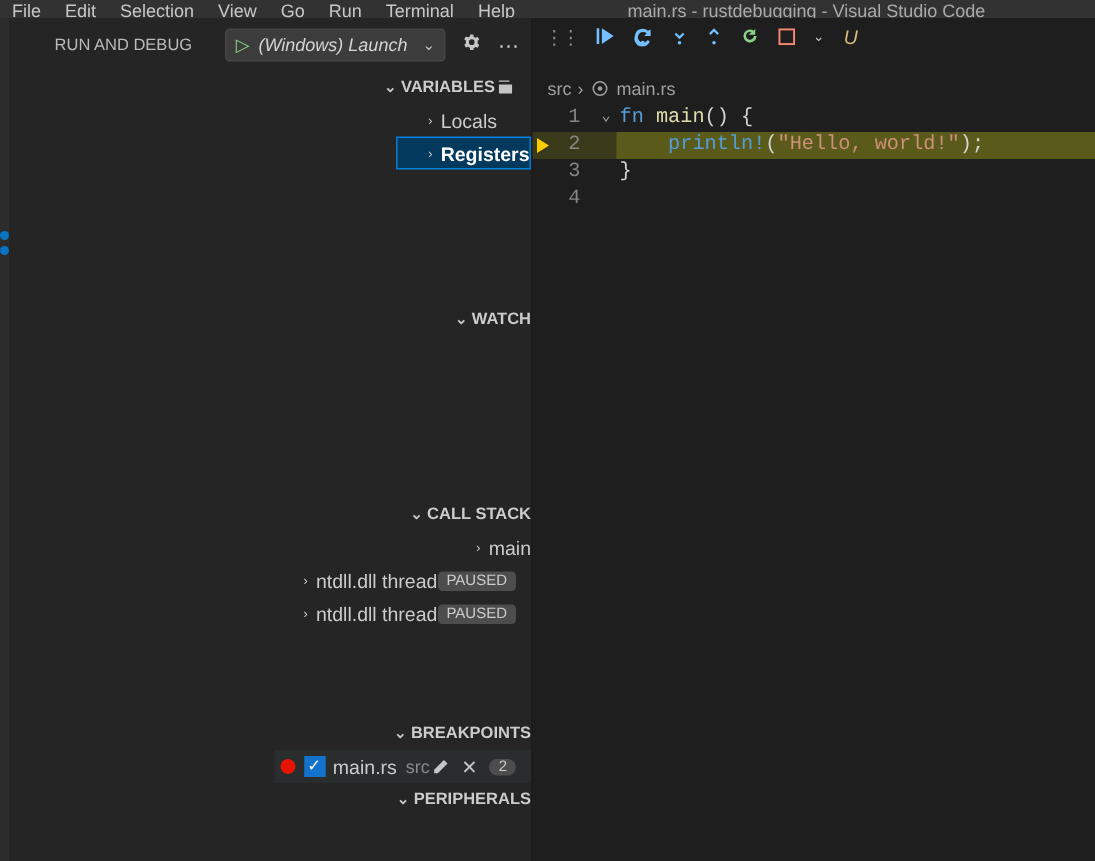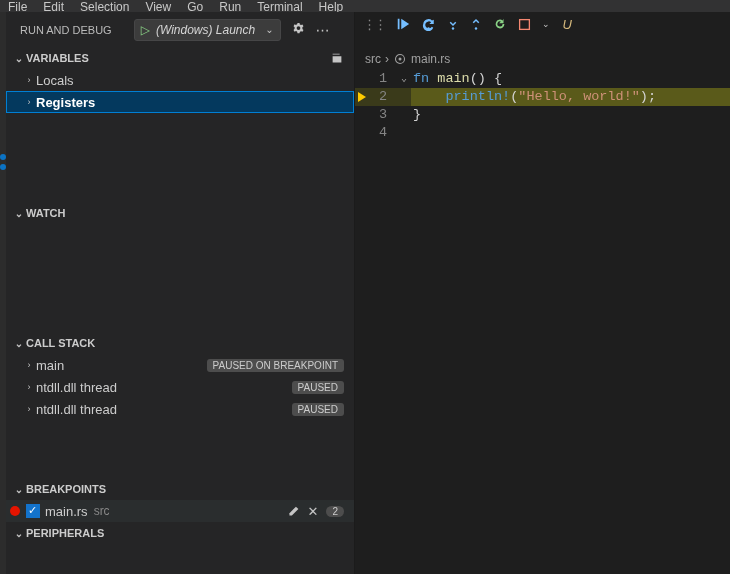--- a/index.html
+++ b/index.html
@@ -40,20 +40,21 @@
     background: #0b73c4;
   }
   .activity .dot2 { top: 152px; }
   
   .sidebar {
     width: 349px;
     background: #252526;
     display: flex;
     flex-direction: column;
     border-right: 1px solid #1b1b1b;
+    align-items: flex-end;
   }
   .sb-header {
     height: 35px;
     display: flex;
     align-items: center;
     padding: 0 8px 0 14px;
   }
   .sb-title {
     font-size: 11px;
     color: #bbb;
@@ -218,20 +219,21 @@
 
 <div class="menubar">
   <span class="menu">File</span>
   <span class="menu">Edit</span>
   <span class="menu">Selection</span>
   <span class="menu">View</span>
   <span class="menu">Go</span>
   <span class="menu">Run</span>
   <span class="menu">Terminal</span>
   <span class="menu">Help</span>
+  <span class="title">main.rs - rustdebugging - Visual Studio Code</span>
 </div>
 
 <div class="body-row">
 
   <div class="activity">
     <div class="dot"></div>
       <div class="dot dot2"></div>
   </div>
 
   <div class="sidebar">
@@ -279,21 +281,20 @@
     </div>
     <div class="spacer-v2"></div>
 
     <div class="section-head">
       <span class="tw">⌄</span>
       <span>CALL STACK</span>
     </div>
     <div class="row">
       <span class="tw">›</span>
       <span>main</span>
-      <span class="badge">PAUSED ON BREAKPOINT</span>
     </div>
     <div class="row">
       <span class="tw">›</span>
       <span>ntdll.dll thread</span>
       <span class="badge">PAUSED</span>
     </div>
     <div class="row">
       <span class="tw">›</span>
       <span>ntdll.dll thread</span>
       <span class="badge">PAUSED</span>

